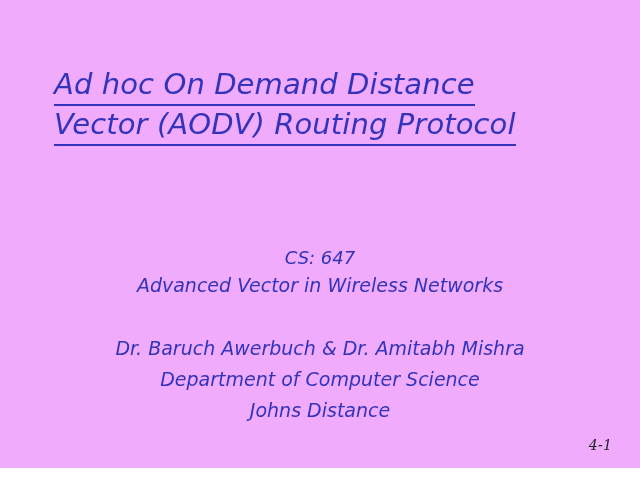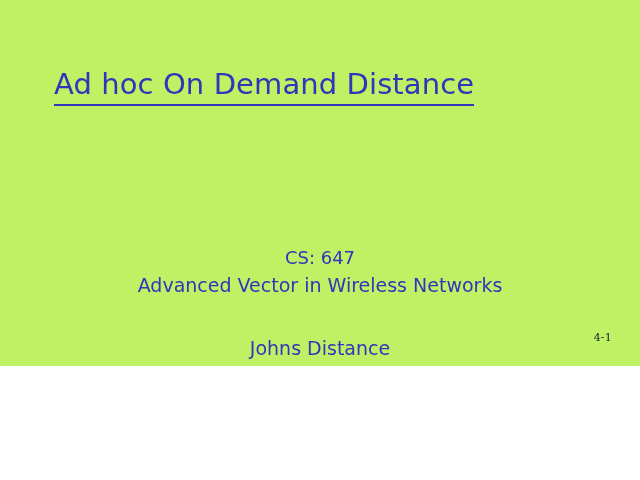--- a/index.html
+++ b/index.html
@@ -10,23 +10,24 @@
     width: 640px;
     height: 480px;
     background: #ffffff;
     font-family: "DejaVu Sans", sans-serif;
     overflow: hidden;
   }
 
   .slide {
     position: relative;
     width: 640px;
-    height: 366px;
-    background: #bef264;
+    height: 468px;
+    background: #f0abfc;
     box-sizing: border-box;
+    font-style: italic;
   }
 
   
   .title-block {
     position: absolute;
     left: 54px;
     top: 64px;
     width: 540px;
   }
 
@@ -87,40 +88,43 @@
     color: #3333bb;
     white-space: nowrap;
     font-size: 19px;
     line-height: 31px;
   }
 
   
   .page-number {
     position: absolute;
     right: 28px;
-    bottom: 22px;
+    bottom: 15px;
     font-family: "DejaVu Serif", serif;
-    font-size: 11px;
+    font-size: 14px;
     color: #222222;
     letter-spacing: 0.2px;
   }
 </style>
 </head>
 <body>
 
 <div class="slide">
 
   <div class="title-block">
     <div class="title-line"><span class="u">Ad hoc On Demand Distance</span></div>
+    <div class="title-line"><span class="u">Vector (AODV) Routing Protocol</span></div>
   </div>
 
   <div class="course-block">
     <span class="course-line c1">CS: 647</span>
     <span class="course-line c2">Advanced Vector in Wireless Networks</span>
   </div>
 
   <div class="authors-block">
+    <span class="author-line">Dr. Baruch Awerbuch &amp; Dr. Amitabh Mishra</span>
+    <span class="author-line">Department of Computer Science</span>
     <span class="author-line">Johns Distance</span>
   </div>
 
   <div class="page-number">4-1</div>
 
 </div>
 
 </body></html>

